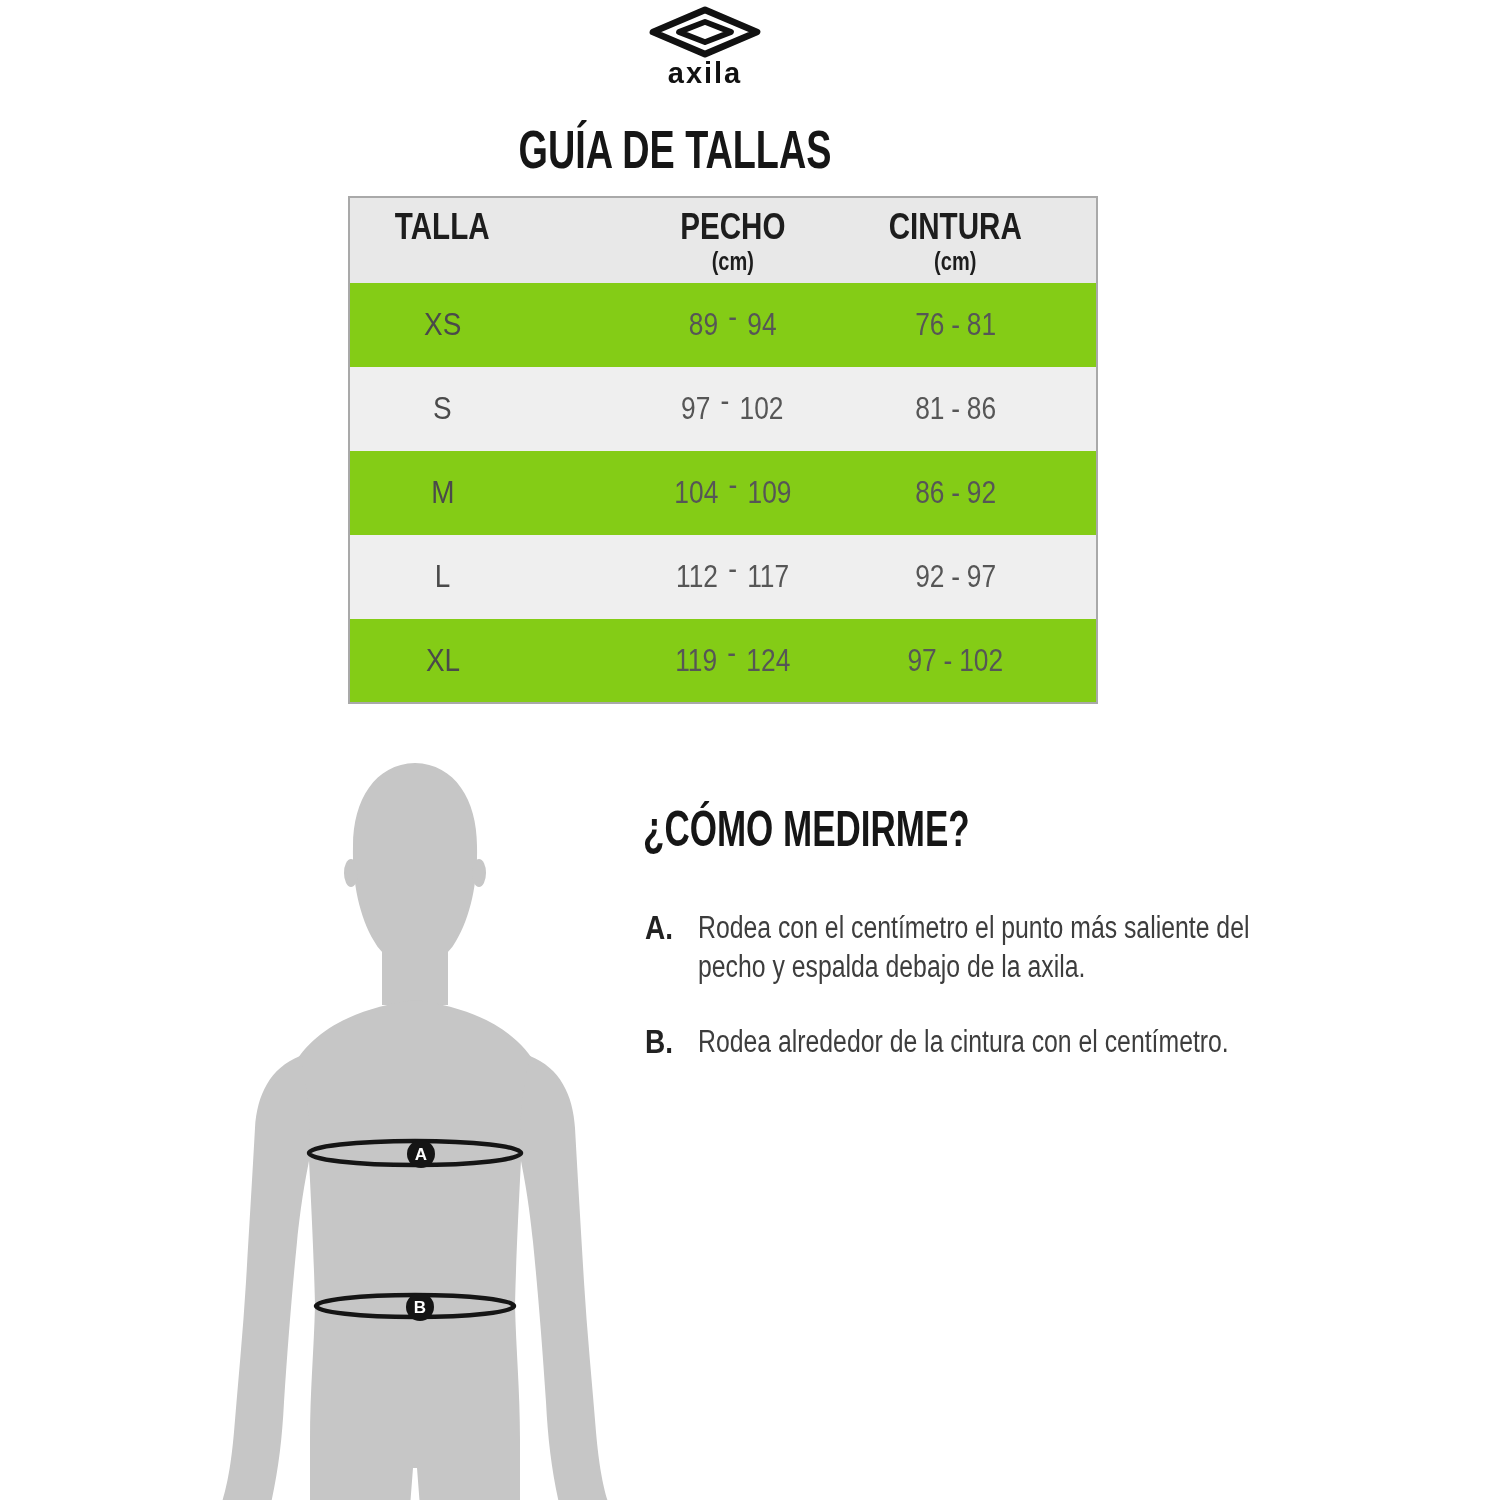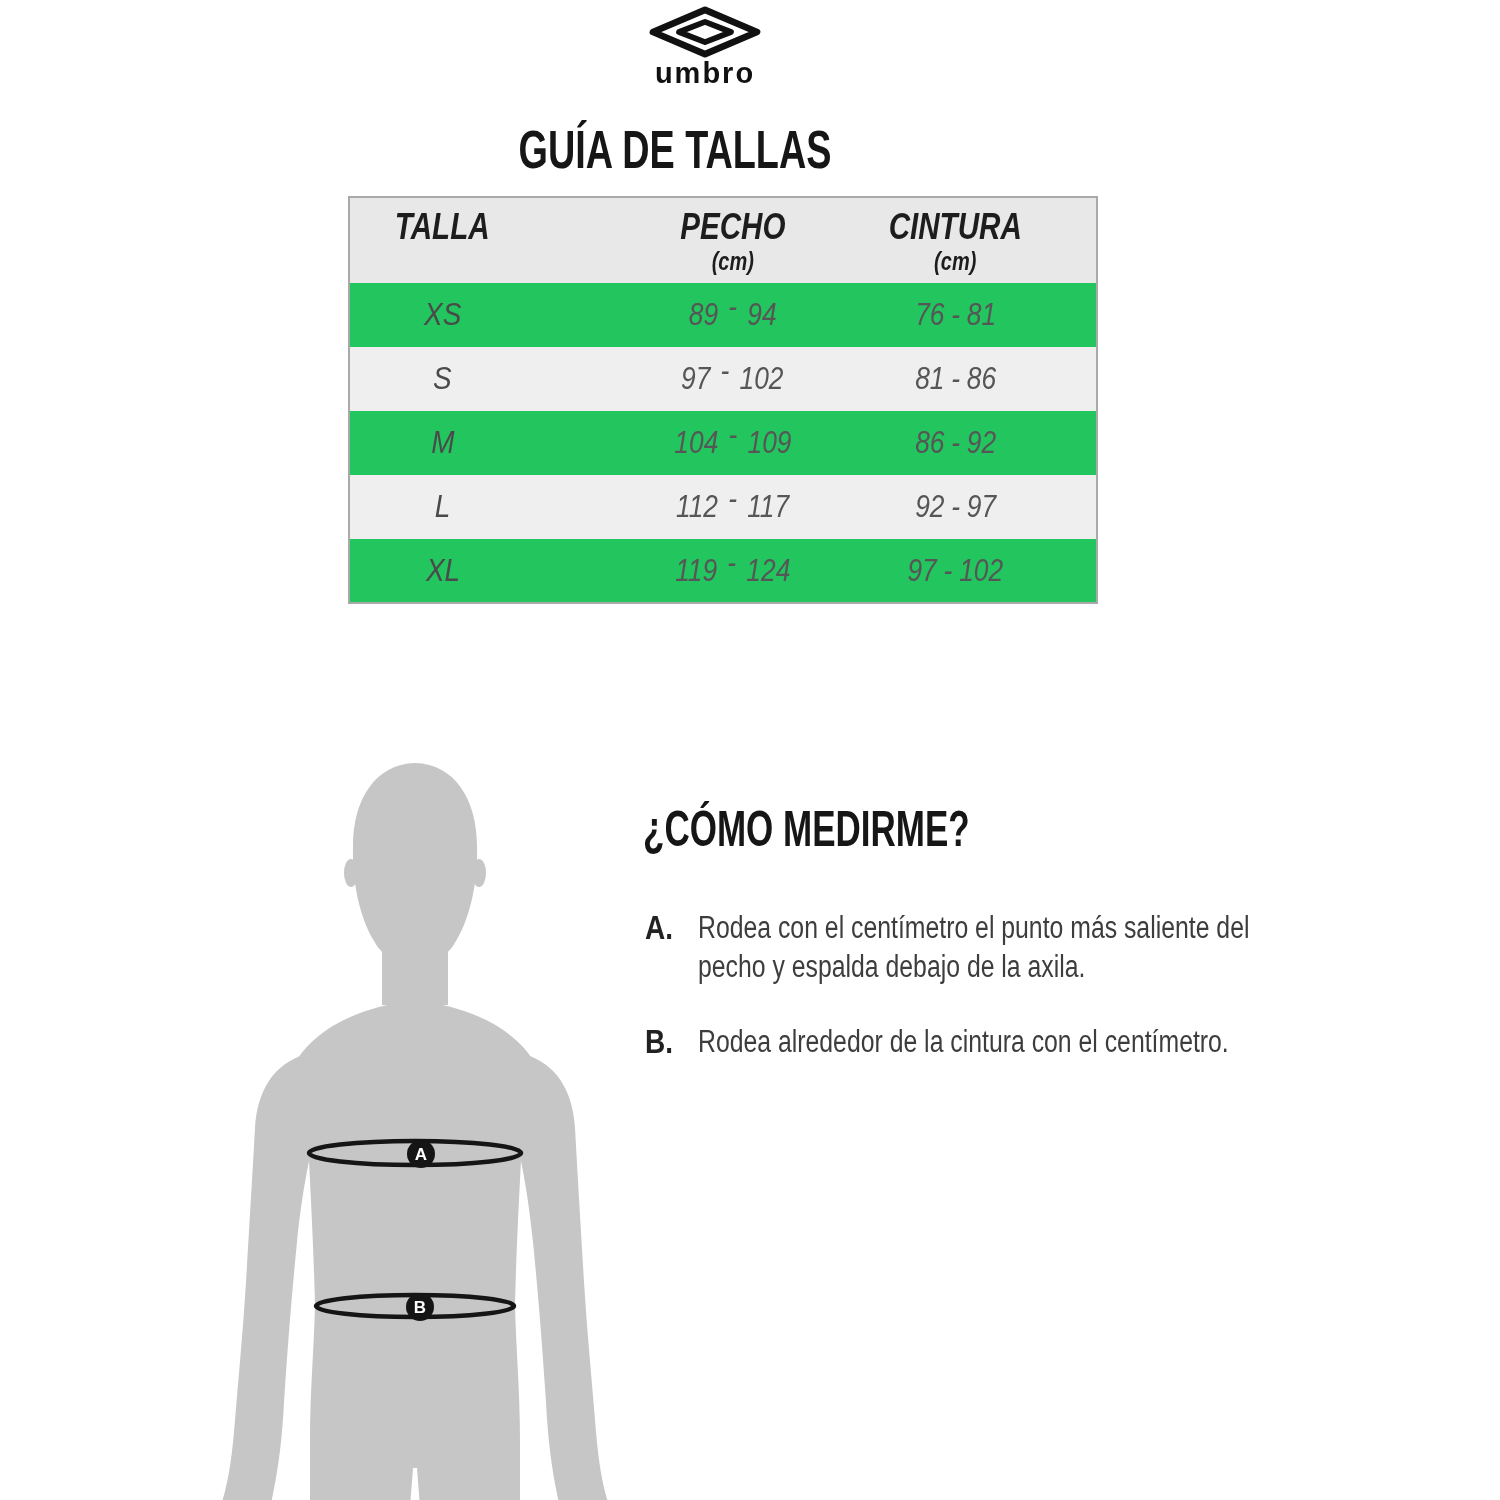--- a/index.html
+++ b/index.html
@@ -17,27 +17,27 @@
 
   
   .page-title {
     position:absolute; top:118px; left:675px;
     transform:translateX(-50%) scaleX(0.70);
     font-size:54px; font-weight:bold; white-space:nowrap; color:#161616;
   }
 
   
   .table-wrap { position:absolute; left:348px; top:196px; }
-  table.sizes { border-collapse:collapse; table-layout:fixed; background:#22c55e; border:2px solid #a9a9a9;font-style:italic; }
+  table.sizes { border-collapse:collapse; table-layout:fixed; background:#84cc16; border:2px solid #a9a9a9; }
   table.sizes th, table.sizes td { padding:0; text-align:center; vertical-align:middle; }
   .col-talla   { width:185px; }
   .col-pecho   { width:395px;margin-top:37px; }
   .col-cintura { width:144px; }
   tr.head-row  { height:86px; background:#e8e8e8; }
-  tr.data-row  { height:64px; }
+  tr.data-row  { height:84px; }
   tr.data-row.alt { background:#efefef; }
 
   .hwrap  { display:inline-block; transform:scaleX(0.80); }
   .hwrap.shift { transform:translateX(-58px) scaleX(0.80); }
   .hlabel { font-size:37px; font-weight:bold; color:#1d1d1d; line-height:42px; white-space:nowrap; }
   .hunit  { font-size:25px; font-weight:bold; color:#1d1d1d; line-height:27px; min-height:27px; white-space:nowrap; }
 
   .cellwrap { display:inline-block; transform:scaleX(0.85); white-space:nowrap; }
   .cellwrap.shift { transform:translateX(-58px) scaleX(0.85); }
   .size-letter { font-size:31px; color:#4a4a4a; transform:scaleX(0.9); }
@@ -72,21 +72,21 @@
 </head>
 <body>
 
 <div class="page">
 
   <div class="logo-wrap">
     <svg width="116" height="52" viewBox="0 0 120 54">
       <path d="M60,4 L114,27 L60,50 L6,27 Z" fill="none" stroke="#111111" stroke-width="7" stroke-linejoin="round"></path>
       <path d="M60,16.5 L87,27 L60,37.5 L33,27 Z" fill="none" stroke="#111111" stroke-width="6" stroke-linejoin="round"></path>
     </svg>
-    <div class="logo-word">umbro</div>
+    <div class="logo-word">axila</div>
   </div>
 
   <div class="page-title">GUÍA DE TALLAS</div>
 
   <div class="table-wrap">
     <table class="sizes">
       <thead>
         <tr class="head-row">
           <th class="col-talla">
             <div class="hwrap">

